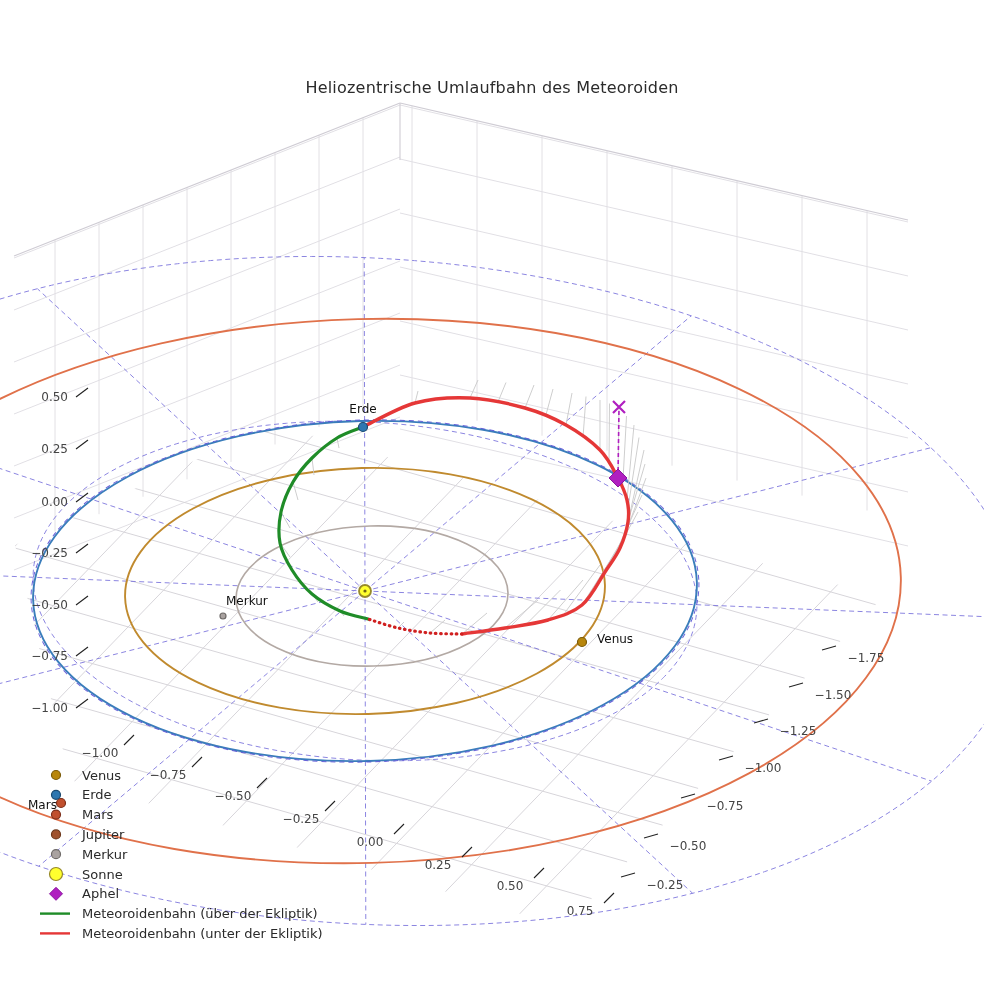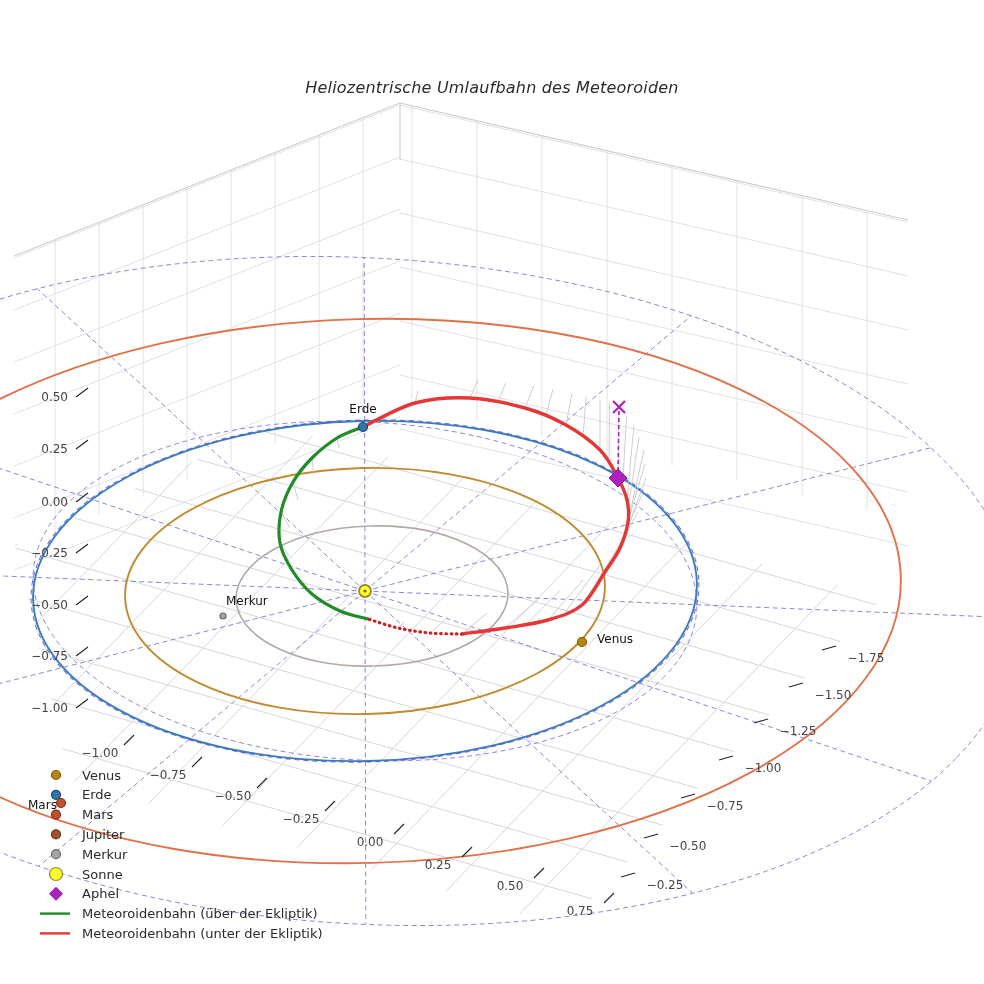--- a/index.html
+++ b/index.html
@@ -1,19 +1,19 @@
 <!DOCTYPE html>
 <html><head>
 <meta charset="utf-8">
 <style>
   html,body{margin:0;padding:0;background:#ffffff;}
   #stage{position:relative;width:984px;height:984px;background:#ffffff;overflow:hidden;
          font-family:"DejaVu Sans","Liberation Sans",sans-serif;}
   #plot-title{position:absolute;top:78px;left:0;width:984px;text-align:center;
-              font-size:16px;font-style:italic;color:#2b2b2b;letter-spacing:.2px;}
+              font-size:16px;color:#2b2b2b;letter-spacing:.2px;}
   svg{position:absolute;top:0;left:0;}
   text{font-family:"DejaVu Sans","Liberation Sans",sans-serif;}
 </style>
 </head>
 <body>
 
 <div id="stage">
   <div id="plot-title">Heliozentrische Umlaufbahn des Meteoroiden</div>
   <svg id="plot" width="984" height="984" viewBox="0 0 984 984">
       <g stroke="#dcdae0" stroke-width="1" fill="none" opacity="0.85">

